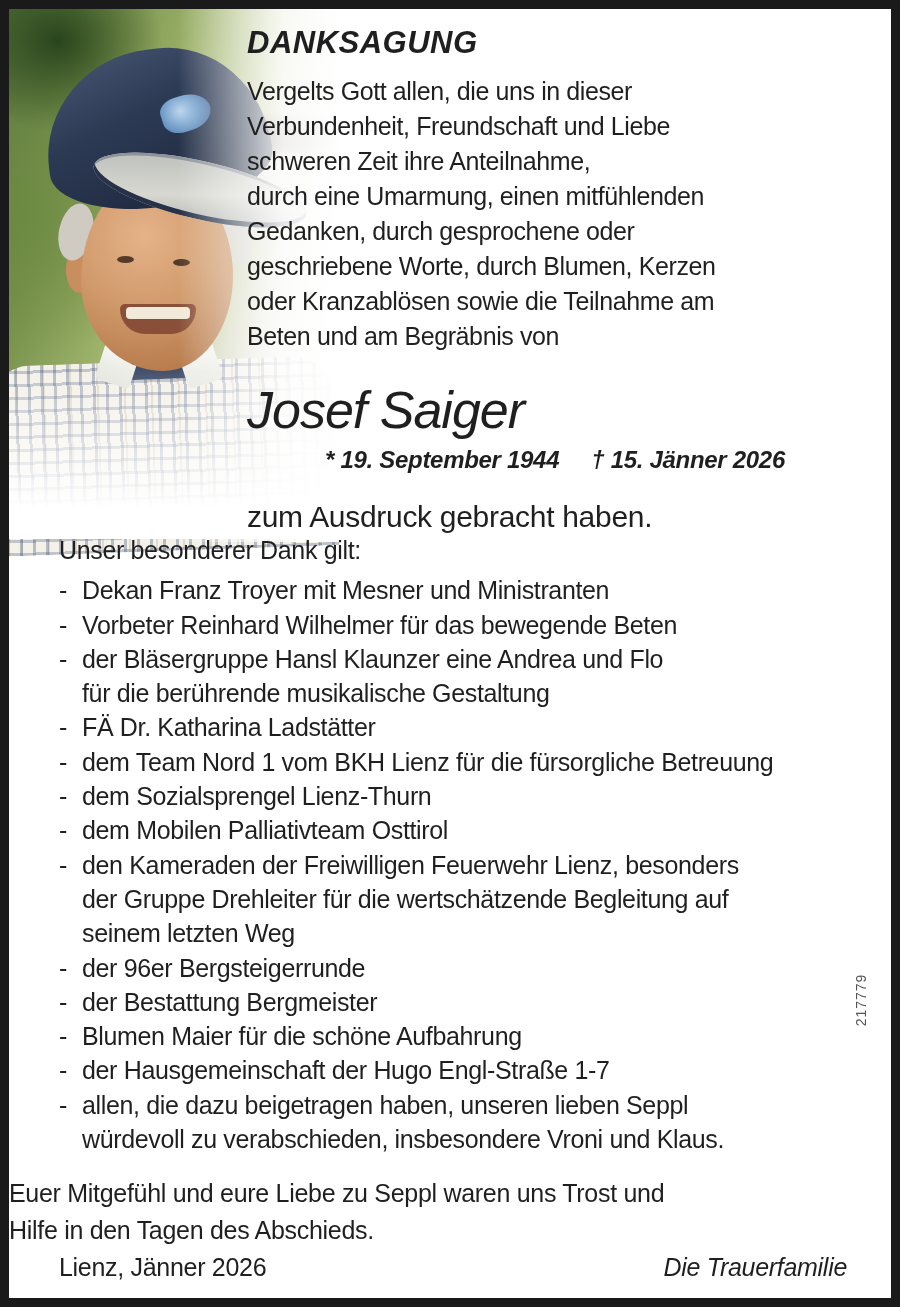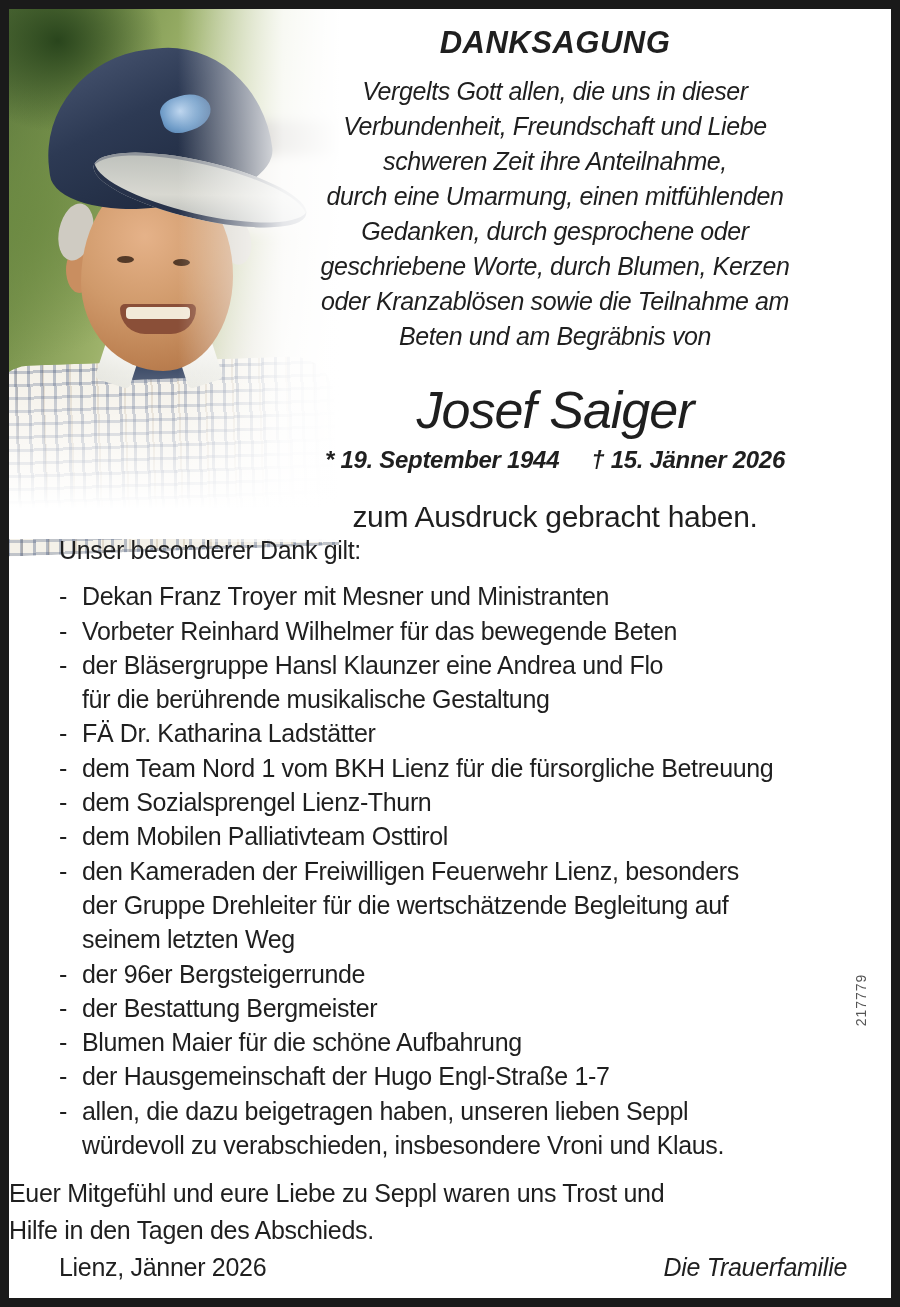--- a/index.html
+++ b/index.html
@@ -49,29 +49,29 @@
     background:linear-gradient(168deg,#b4b8b4 0%,#d8d8d1 55%,#9fa4a3 100%);
     box-shadow:inset 0 -5px 0 #27324a, inset 0 3px 0 #8e939a;}
   .cap-logo{position:absolute;left:152px;top:86px;width:50px;height:36px;
     border-radius:40% 60% 55% 45%;transform:rotate(-18deg);
     background:radial-gradient(circle at 40% 40%, #bed6ef 0%, #6f9cc8 50%, #2f578a 100%);}
   .fade-r{position:absolute;top:0;right:-2px;width:52%;height:101%;
     background:linear-gradient(to right, rgba(255,255,255,0) 0%, rgba(255,255,255,.88) 58%, #fff 90%);}
   .fade-b{position:absolute;left:0;bottom:-2px;width:100%;height:32%;
     background:linear-gradient(to bottom, rgba(255,255,255,0) 0%, #fff 82%);}
   
-  .top-block{position:absolute;left:238px;top:16px;width:616px;text-align:center;}
+  .top-block{position:absolute;left:238px;top:16px;width:616px;text-align:left;}
   .title{font-style:italic;font-weight:700;font-size:31px;letter-spacing:.5px;}
-  .intro{margin-top:13px;font-size:25px;line-height:35px;letter-spacing:-.4px;font-style:italic;}
+  .intro{margin-top:13px;font-size:25px;line-height:35px;letter-spacing:-.4px;}
   .name{margin-top:26px;font-style:italic;font-weight:400;font-size:52px;letter-spacing:-1px;}
   .dates{margin-top:6px;font-style:italic;font-weight:700;font-size:24px;letter-spacing:-.3px;
     display:flex;justify-content:center;gap:32px;}
   .outro{margin-top:26px;font-size:30px;letter-spacing:-.3px;}
   .thanks{position:absolute;left:50px;top:524px;width:815px;font-size:25px;line-height:34.3px;letter-spacing:-.35px;}
-  .t-heading{margin-bottom:12px;}
+  .t-heading{margin-bottom:6px;}
   .t-row{display:flex;}
   .t-dash{flex:0 0 23px;}
   .t-txt{flex:1;}
   .closing{position:absolute;left:0;right:0;top:1166px;text-align:left;font-size:25px;line-height:37px;letter-spacing:-.3px;}
   .footer-left{position:absolute;left:50px;bottom:16px;font-size:25px;letter-spacing:-.3px;}
   .footer-right{position:absolute;right:44px;bottom:16px;font-size:25px;font-style:italic;font-weight:400;letter-spacing:-.3px;}
   .side-number{position:absolute;right:-6px;top:982px;width:72px;height:18px;line-height:18px;
     text-align:center;transform:rotate(-90deg);font-size:14px;color:#555555;letter-spacing:1px;}
 </style>
 </head>

